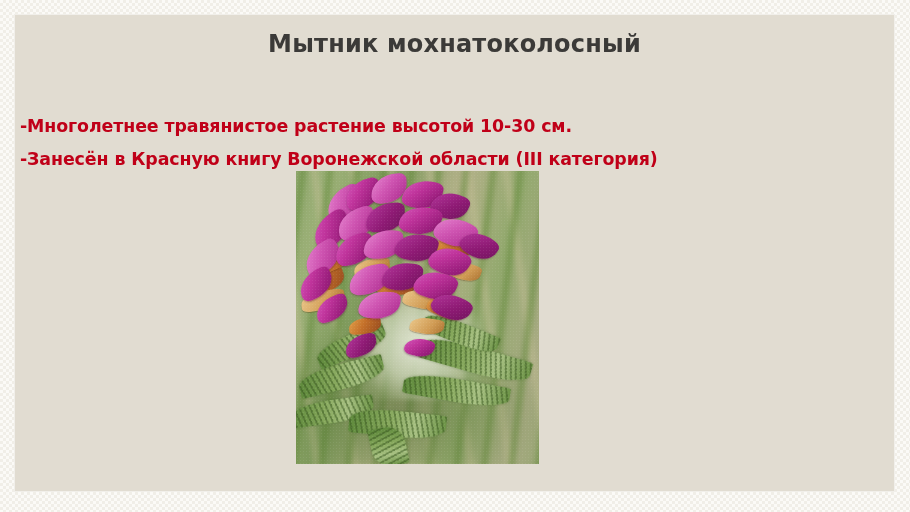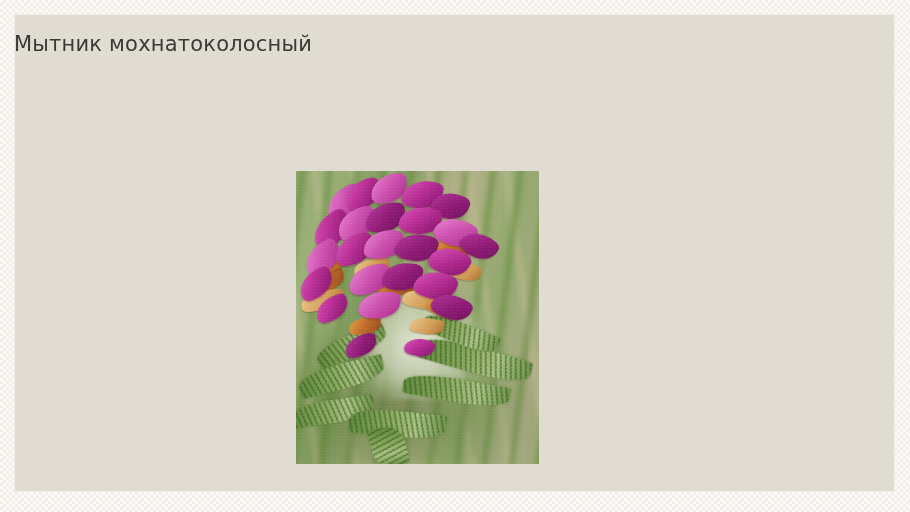--- a/index.html
+++ b/index.html
@@ -36,25 +36,26 @@
     height: 478px;
     background: #e1dcd1;
     box-shadow: 0 0 0 1px rgba(255,255,255,.55) inset;
   }
 
   #title-block {
     position: absolute;
     left: 0;
     top: 14px;
     width: 881px;
+    text-align: center;
     color: #3b3a38;
-    font-size: 21px;
+    font-size: 24px;
     line-height: 33px;
     letter-spacing: .2px;
-    font-weight: 400;
+    font-weight: 700;
   }
   #title-block .tline { display: block; white-space: nowrap; }
 
   #bullets {
     position: absolute;
     left: 6px;
     top: 96px;
     width: 870px;
   }
   .bullet-line {
@@ -160,20 +161,24 @@
 <body>
 
 <div id="slide-frame">
 
   <div id="slide-body">
 
     <div id="title-block">
       <span class="tline">Мытник мохнатоколосный</span>
     </div>
 
+    <div id="bullets">
+      <div class="bullet-line">-Многолетнее травянистое растение высотой 10-30 см.</div>
+      <div class="bullet-line">-Занесён в Красную книгу Воронежской области (III категория)</div>
+    </div>
 
   </div>
 
   <div id="photo">
 
     <div class="layer bg-base"></div>
     <div class="layer bg-blades"></div>
     <div class="layer bg-dark"></div>
 
     <div class="layer wool"></div>

